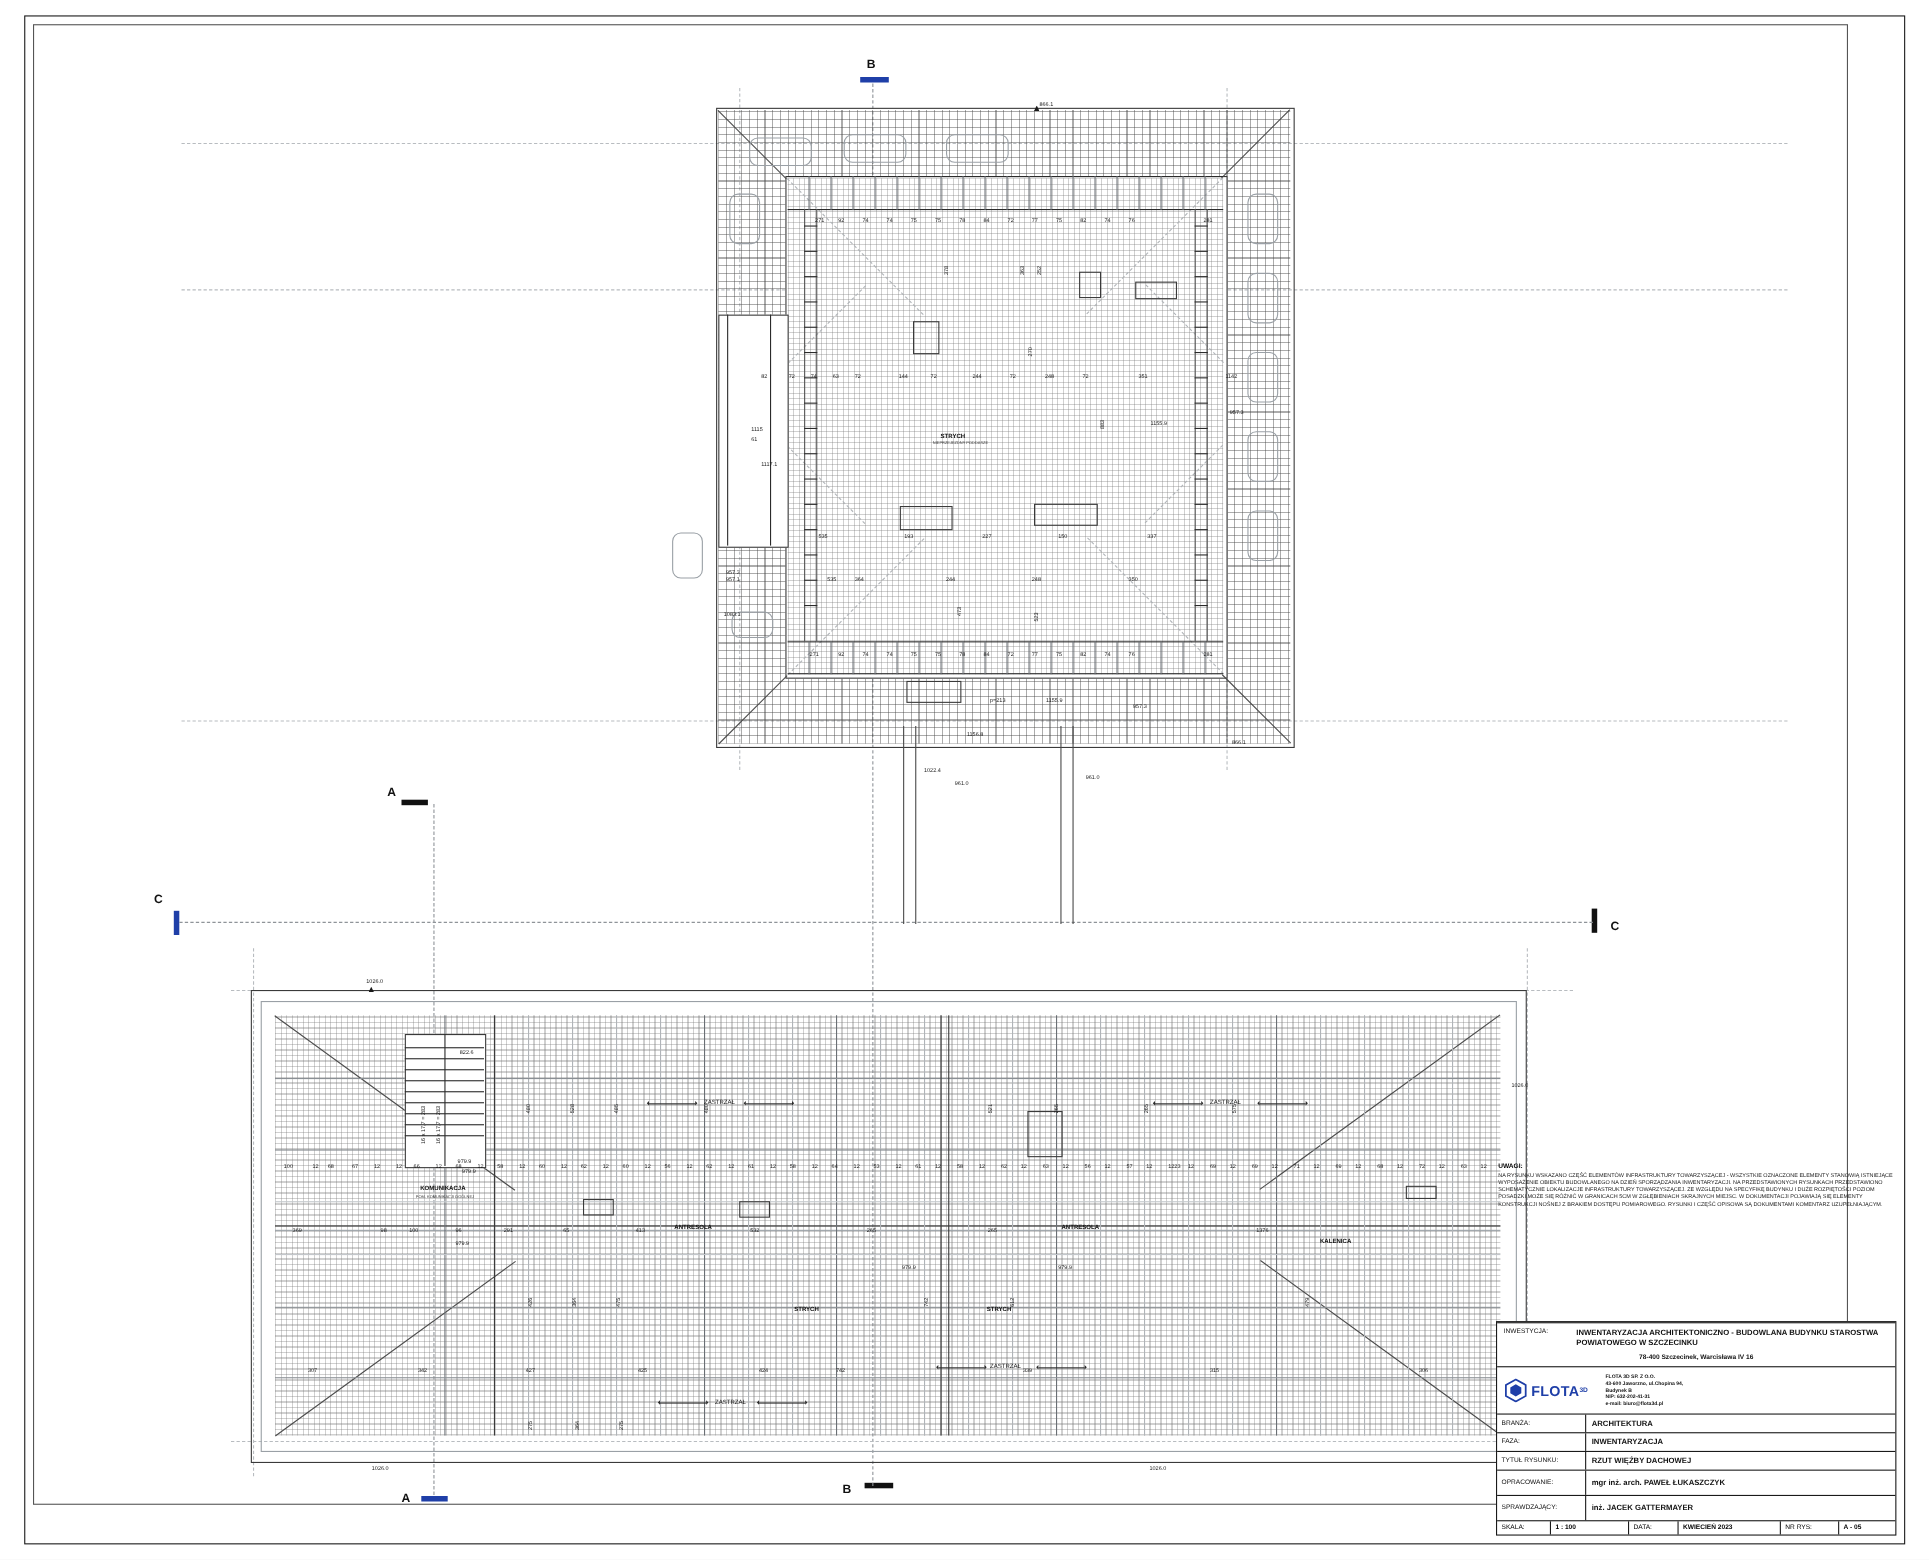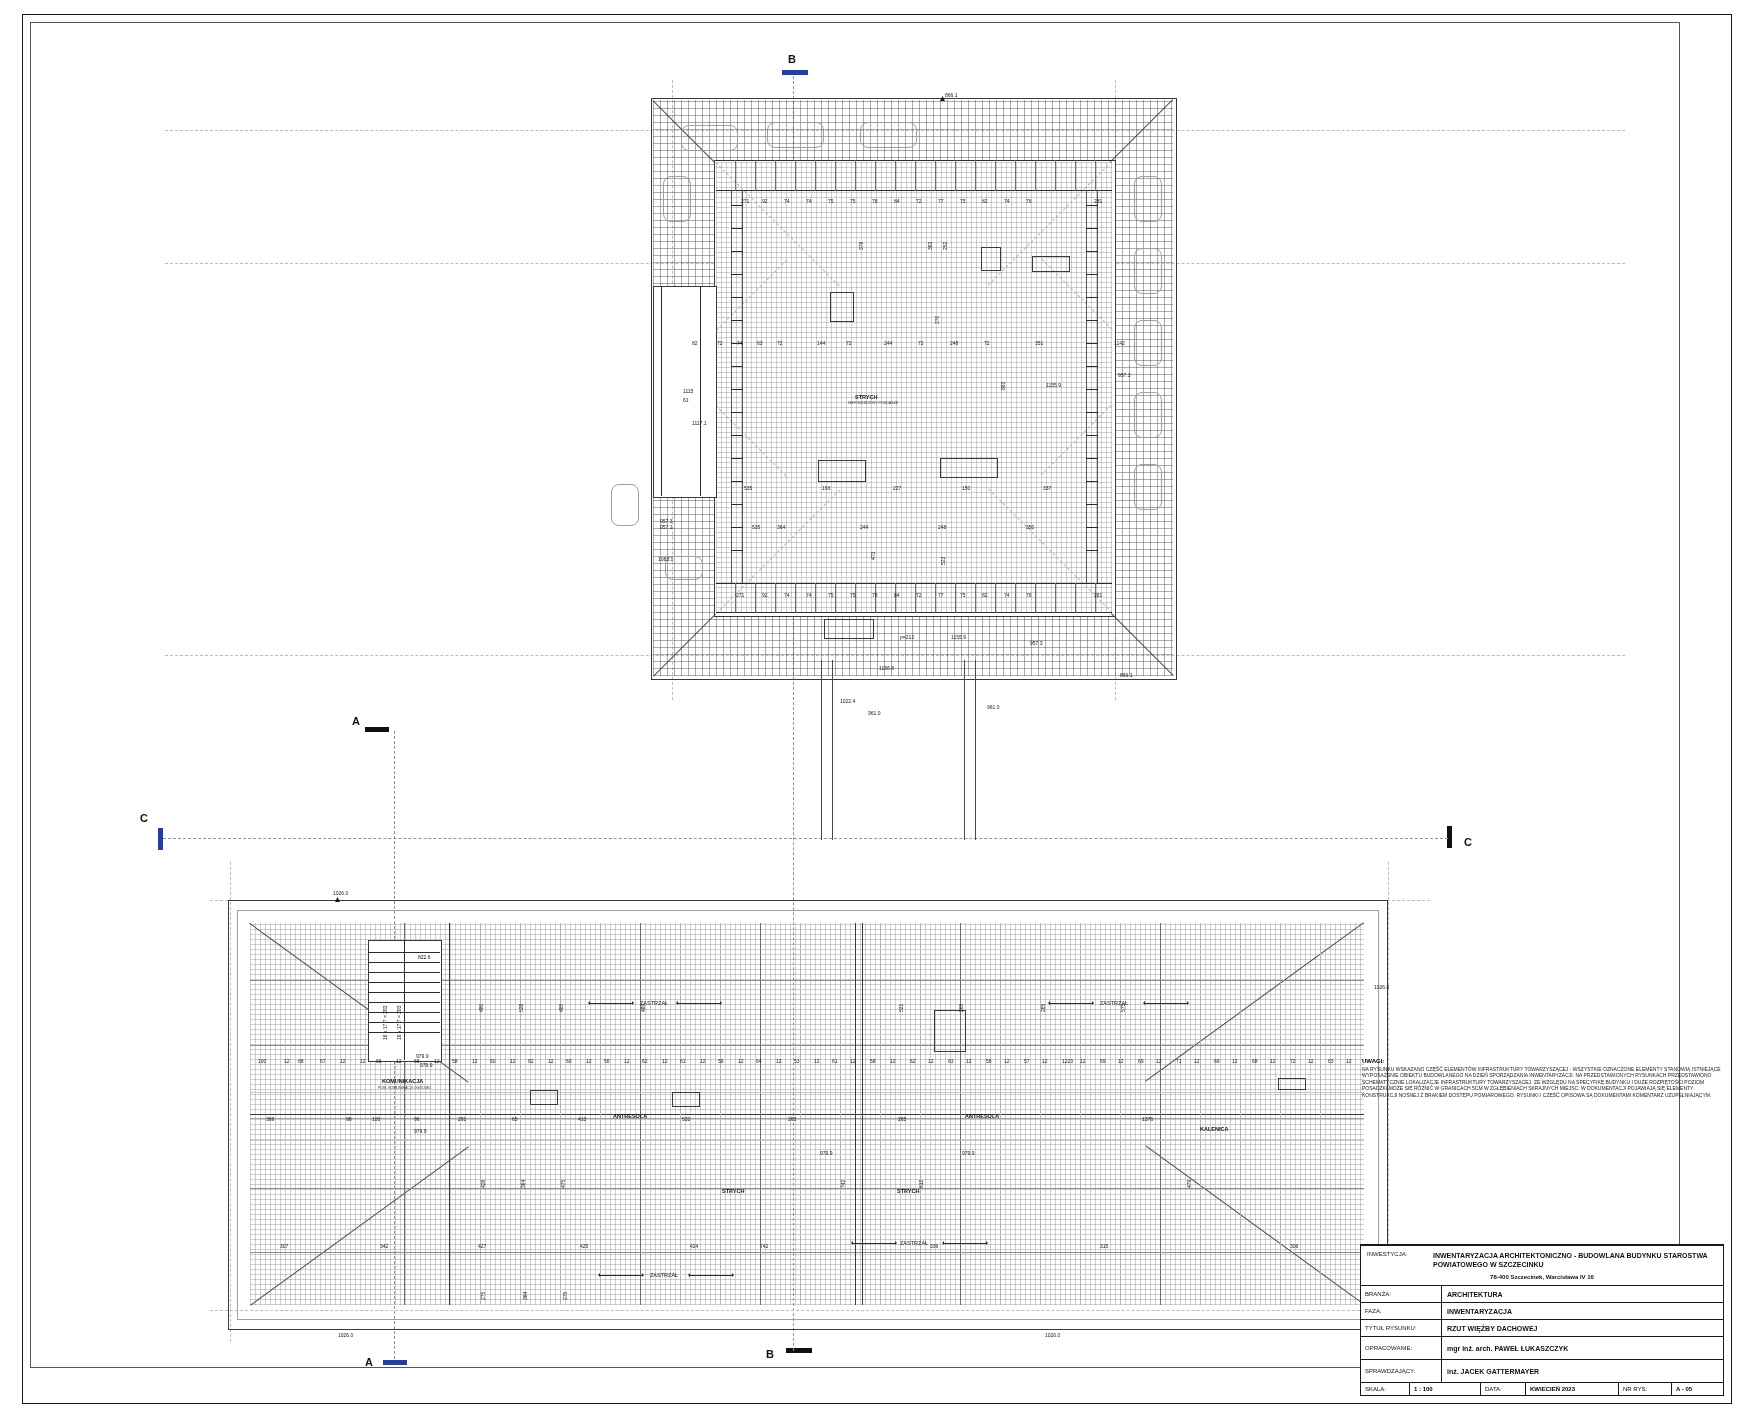--- a/index.html
+++ b/index.html
@@ -569,20 +569,35 @@
   <div class="tb">
 
     <div class="inv-block">
       <div style="display:flex;">
         <div class="inv-k" style="width:66px;flex:0 0 66px;">INWESTYCJA:</div>
         <div class="inv-v" style="margin-top:0;">INWENTARYZACJA ARCHITEKTONICZNO - BUDOWLANA BUDYNKU STAROSTWA POWIATOWEGO W SZCZECINKU</div>
       </div>
       <div class="inv-addr">78-400 Szczecinek, Warcisława IV 16</div>
     </div>
 
+    <div class="logo-wrap">
+      <span class="logo-mark">
+        <svg width="22" height="22" viewBox="0 0 22 22">
+          <polygon points="11,1 20,6 20,16 11,21 2,16 2,6" fill="none" stroke="#1f3fa8" stroke-width="1.6"></polygon>
+          <polygon points="11,5.5 16,8.3 16,13.7 11,16.5 6,13.7 6,8.3" fill="#1f3fa8"></polygon>
+        </svg>
+      </span>
+      <span class="logo-text">FLOTA</span>
+      <span class="logo-sup">3D</span>
+      <span class="firm" style="white-space:pre-line;">FLOTA 3D SP. Z O.O.
+43-600 Jaworzno, ul.Chopina 94,
+Budynek B
+NIP: 632-202-41-31
+e-mail: biuro@flota3d.pl</span>
+    </div>
 
     <div class="tb-row">
       <div class="tb-key">BRANŻA:</div>
       <div class="tb-val">ARCHITEKTURA</div>
     </div>
     <div class="tb-row">
       <div class="tb-key">FAZA:</div>
       <div class="tb-val">INWENTARYZACJA</div>
     </div>
     <div class="tb-row">

